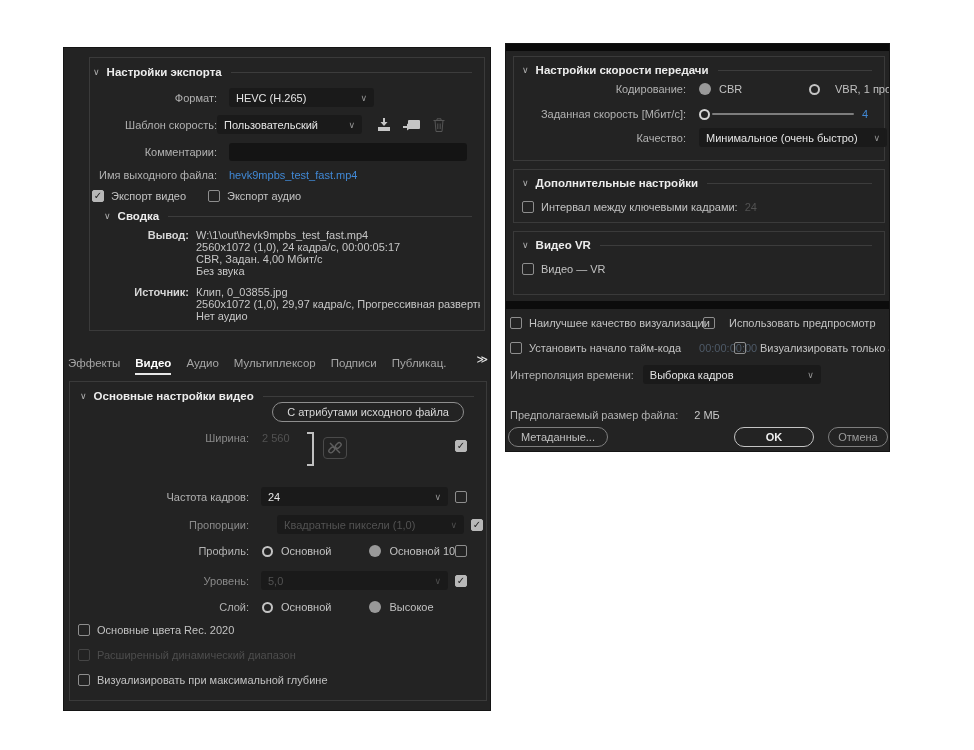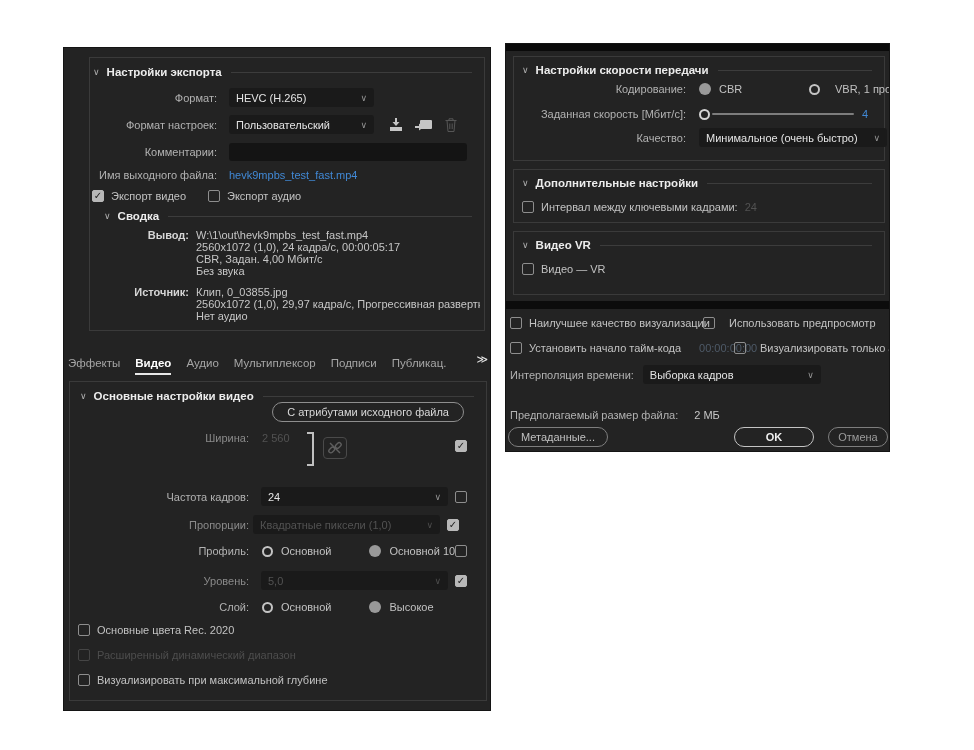--- a/index.html
+++ b/index.html
@@ -65,22 +65,22 @@
 
     <div class="row" style="top:30px;left:0;right:0;height:19px">
       <span class="lbl" style="width:127px">Формат:</span>
       <div class="dd" style="margin-left:12px;width:145px">
         <span class="ddv">HEVC (H.265)</span>
         <span class="dchev">∨</span>
       </div>
     </div>
 
     <div class="row" style="top:57px;left:0;right:0;height:19px">
-      <span class="lbl" style="width:127px">Формат настроек:</span>
-      <div class="dd" style="margin-left:12px;width:145px">
+      <span class="lbl" style="width:127px">Шаблон скорость:</span>
+      <div class="dd" style="margin-left:0;width:145px">
         <span class="ddv">Пользовательский</span>
         <span class="dchev">∨</span>
       </div>
       <span class="iconbtn" style="margin-left:14px">
         <svg width="16" height="14" viewBox="0 0 16 14">
             <path d="M8 0 v6" stroke="#c6c6c6" stroke-width="2" fill="none"></path>
             <path d="M4.5 4 L8 8 L11.5 4 Z" fill="#c6c6c6"></path>
             <path d="M2 9 h12 v4 h-12 z" fill="#c6c6c6"></path>
           </svg>
       </span>
@@ -176,21 +176,21 @@
       <span class="lbl" style="width:179px">Частота кадров:</span>
       <div class="dd" style="margin-left:12px;width:187px">
         <span class="ddv">24</span>
         <span class="dchev">∨</span>
       </div>
       <span class="cb" style="margin-left:7px"></span>
     </div>
 
     <div class="row" style="top:133px;left:0;right:0;height:19px">
       <span class="lbl dimmed" style="width:179px">Пропорции:</span>
-      <div class="dd off" style="margin-left:4px;width:187px">
+      <div class="dd off" style="margin-left:28px;width:187px">
         <span class="ddv">Квадратные пиксели (1,0)</span>
         <span class="dchev">∨</span>
       </div>
       <span class="cb on" style="margin-left:7px">
           <span>✓</span>
         </span>
     </div>
 
     <div class="row" style="top:161px;left:0;right:0;height:16px">
       <span class="lbl" style="width:179px">Профиль:</span>

